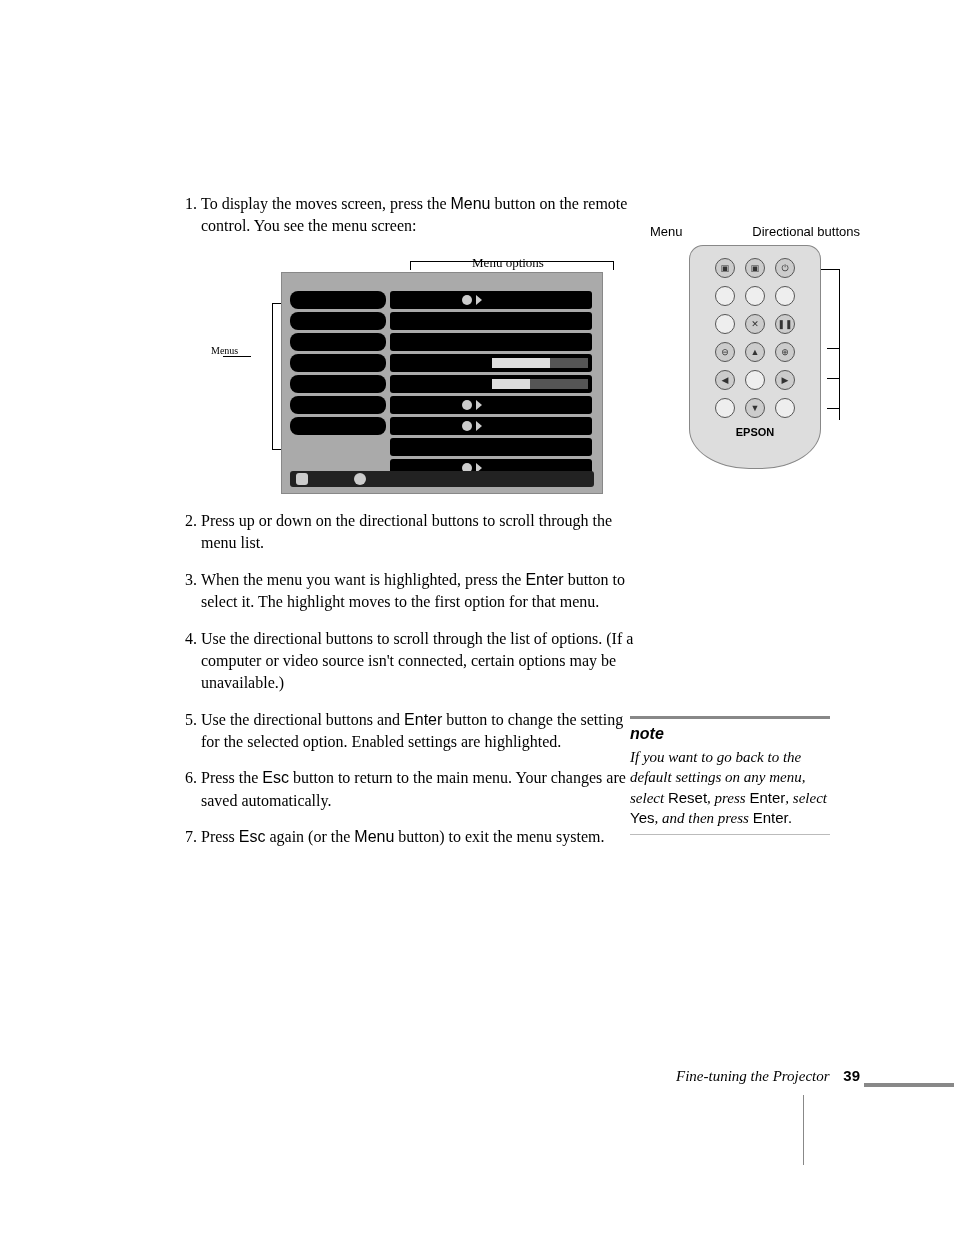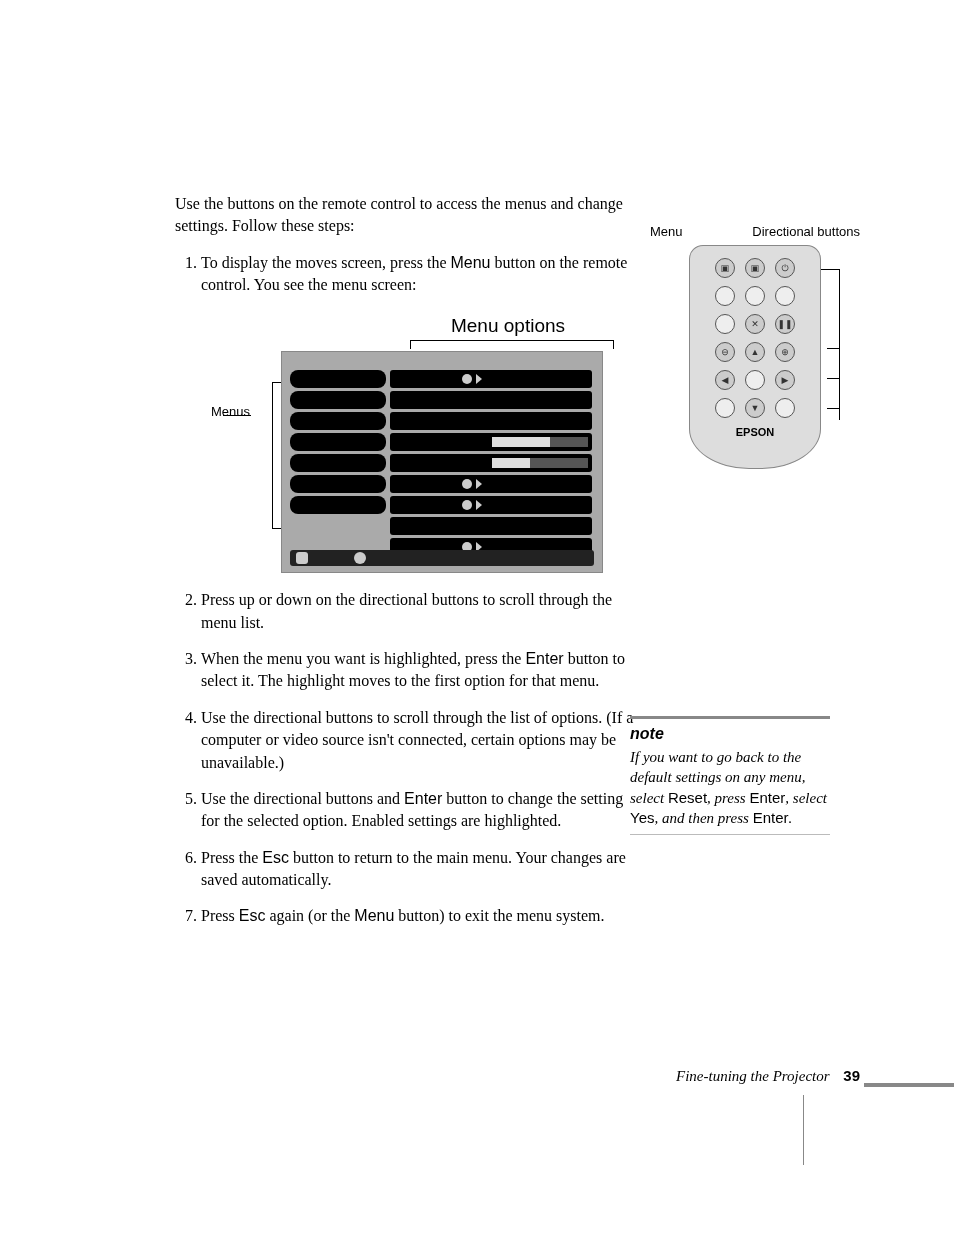--- a/index.html
+++ b/index.html
@@ -45,31 +45,31 @@
   .sans {
     font-family: Arial, Helvetica, sans-serif;
   }
   
   .diagram-wrap {
     margin: 16px 0 16px 60px;
     position: relative;
   }
   .diagram-labels-top {
     text-align: center;
-    font-family: Liberation Sans, sans-serif;
-    font-size: 19px;
-    margin-bottom: 12px;
+    font-family: Liberation Serif, serif;
+    font-size: 13px;
+    margin-bottom: 0;
     margin-left: 120px;
   }
   .diagram-side-label {
     position: absolute;
     left: -50px;
     top: 90px;
-    font-family: Liberation Sans, sans-serif;
-    font-size: 13px;
+    font-family: Liberation Serif, serif;
+    font-size: 10px;
   }
   .menu-screen {
     width: 320px;
     height: 220px;
     background: #aaa;
     border: 1px solid #888;
     position: relative;
     margin-left: 20px;
   }
   .menu-left {
@@ -296,21 +296,20 @@
     height: 70px;
     background: #888;
   }
 </style>
 </head>
 <body>
 
 <div class="page">
 
   <div class="main-col">
-    <p class="intro">Use the buttons on the remote control to access the menus and change settings. Follow these steps:</p>
 
     <ol class="steps">
       <li>
         <span>To display the moves screen, press the </span><span class="sans">Menu</span><span> button on the remote control. You see the menu screen:</span>
 
         <div class="diagram-wrap">
           <div class="diagram-labels-top">Menu options</div>
           <div class="diagram-side-label">Menus</div>
           <div class="line-to-menus"></div>
           <div class="menu-screen">

